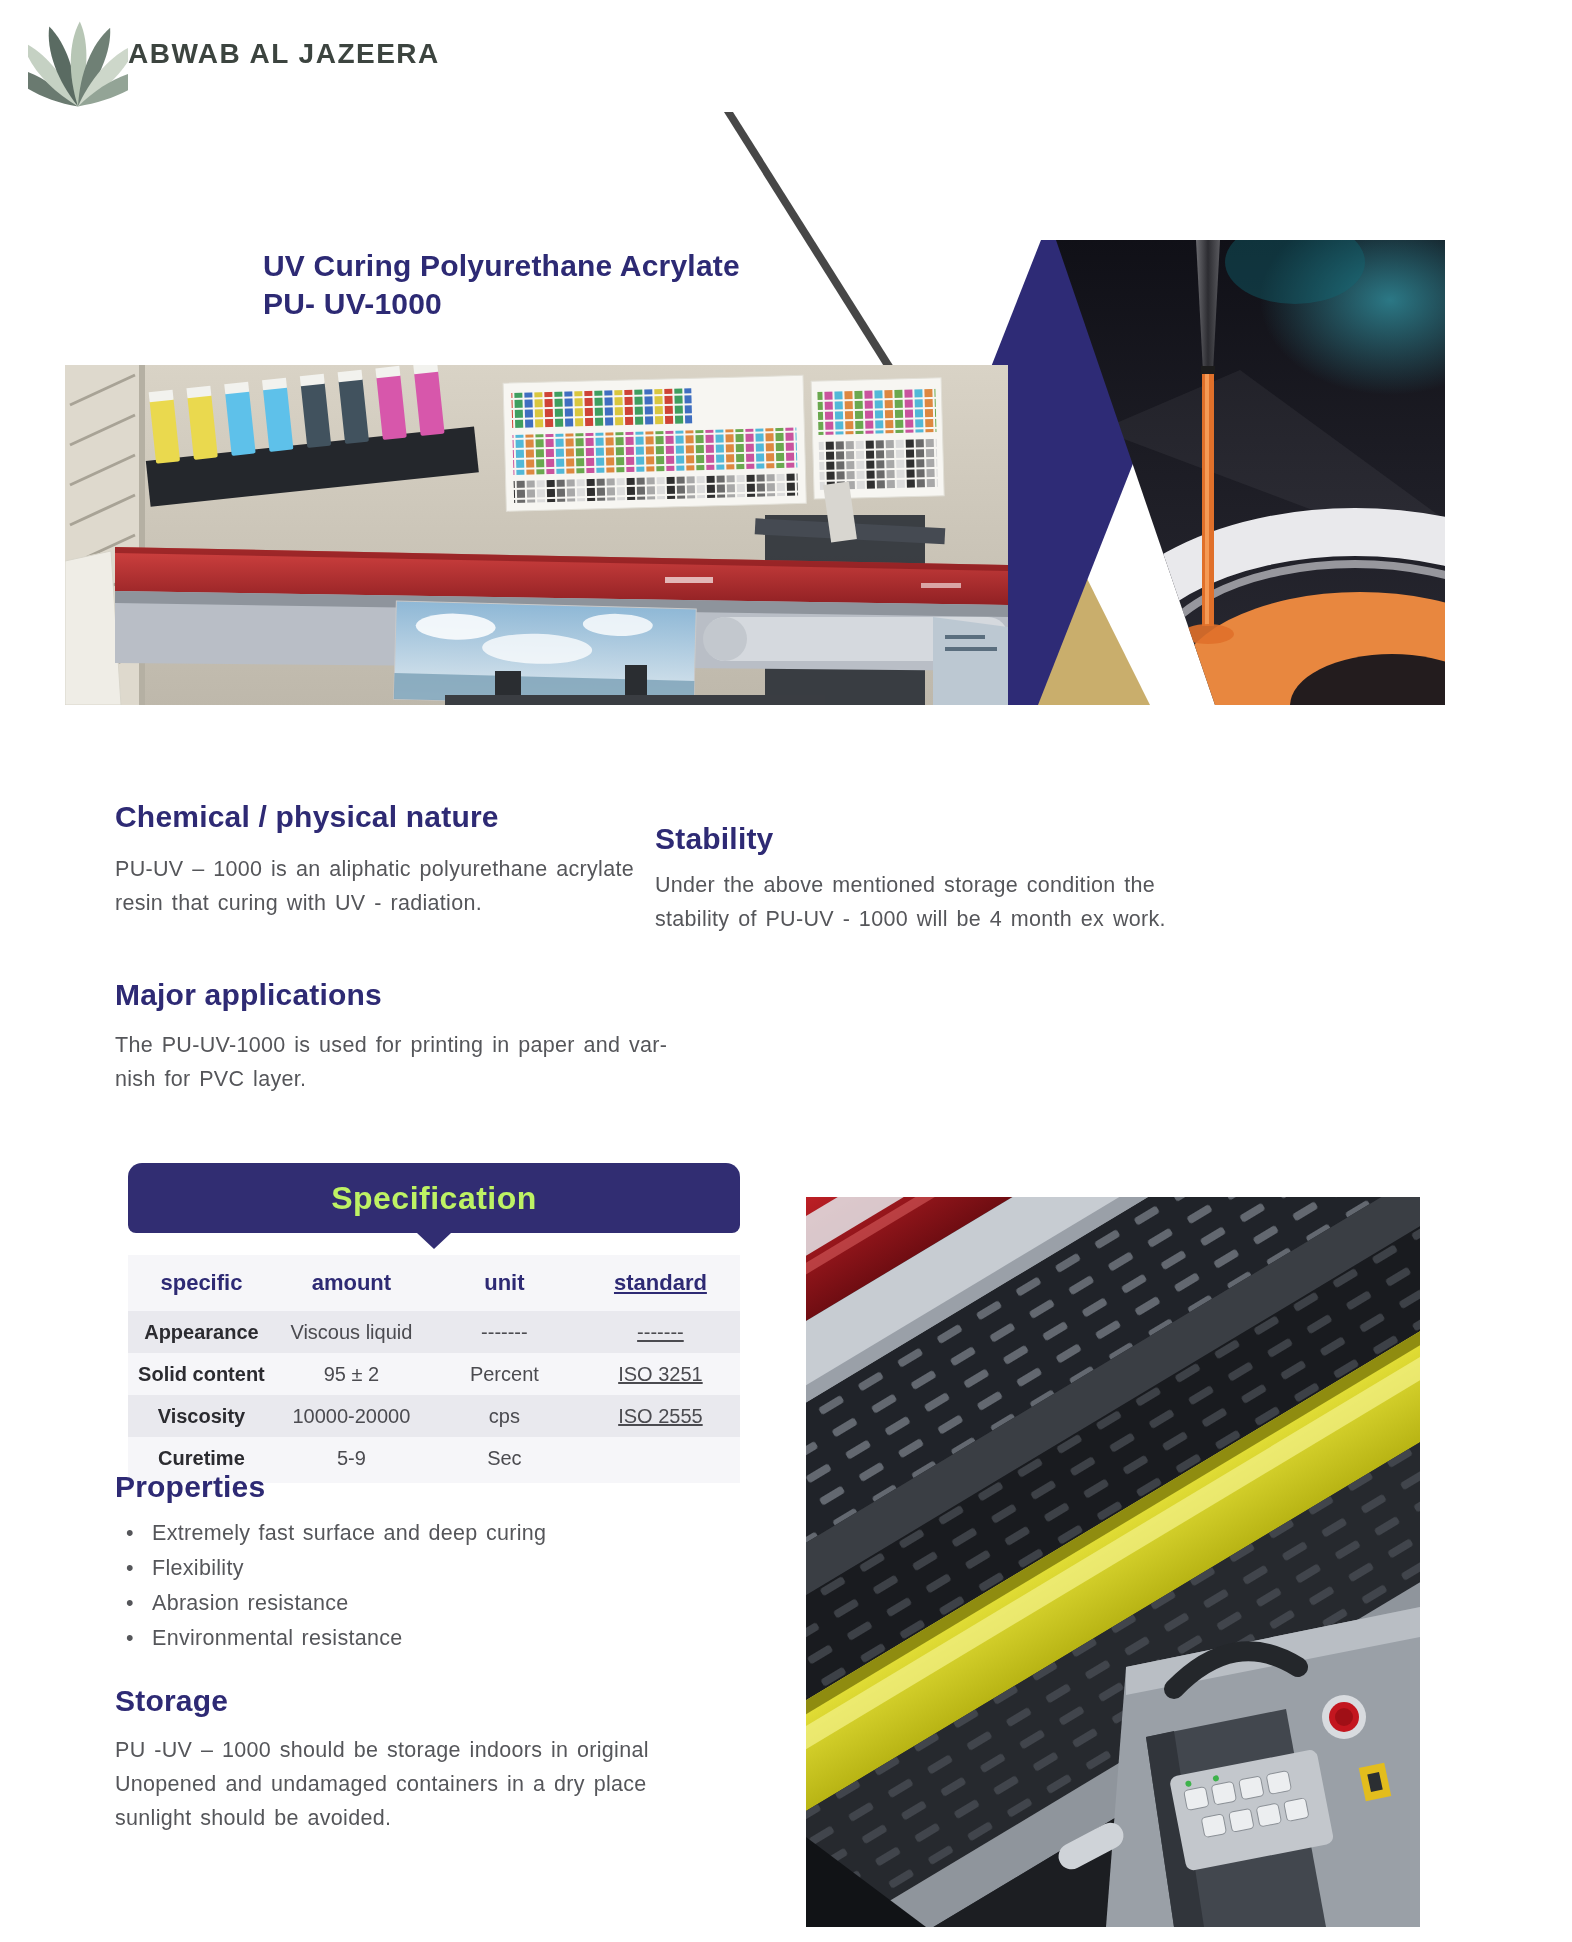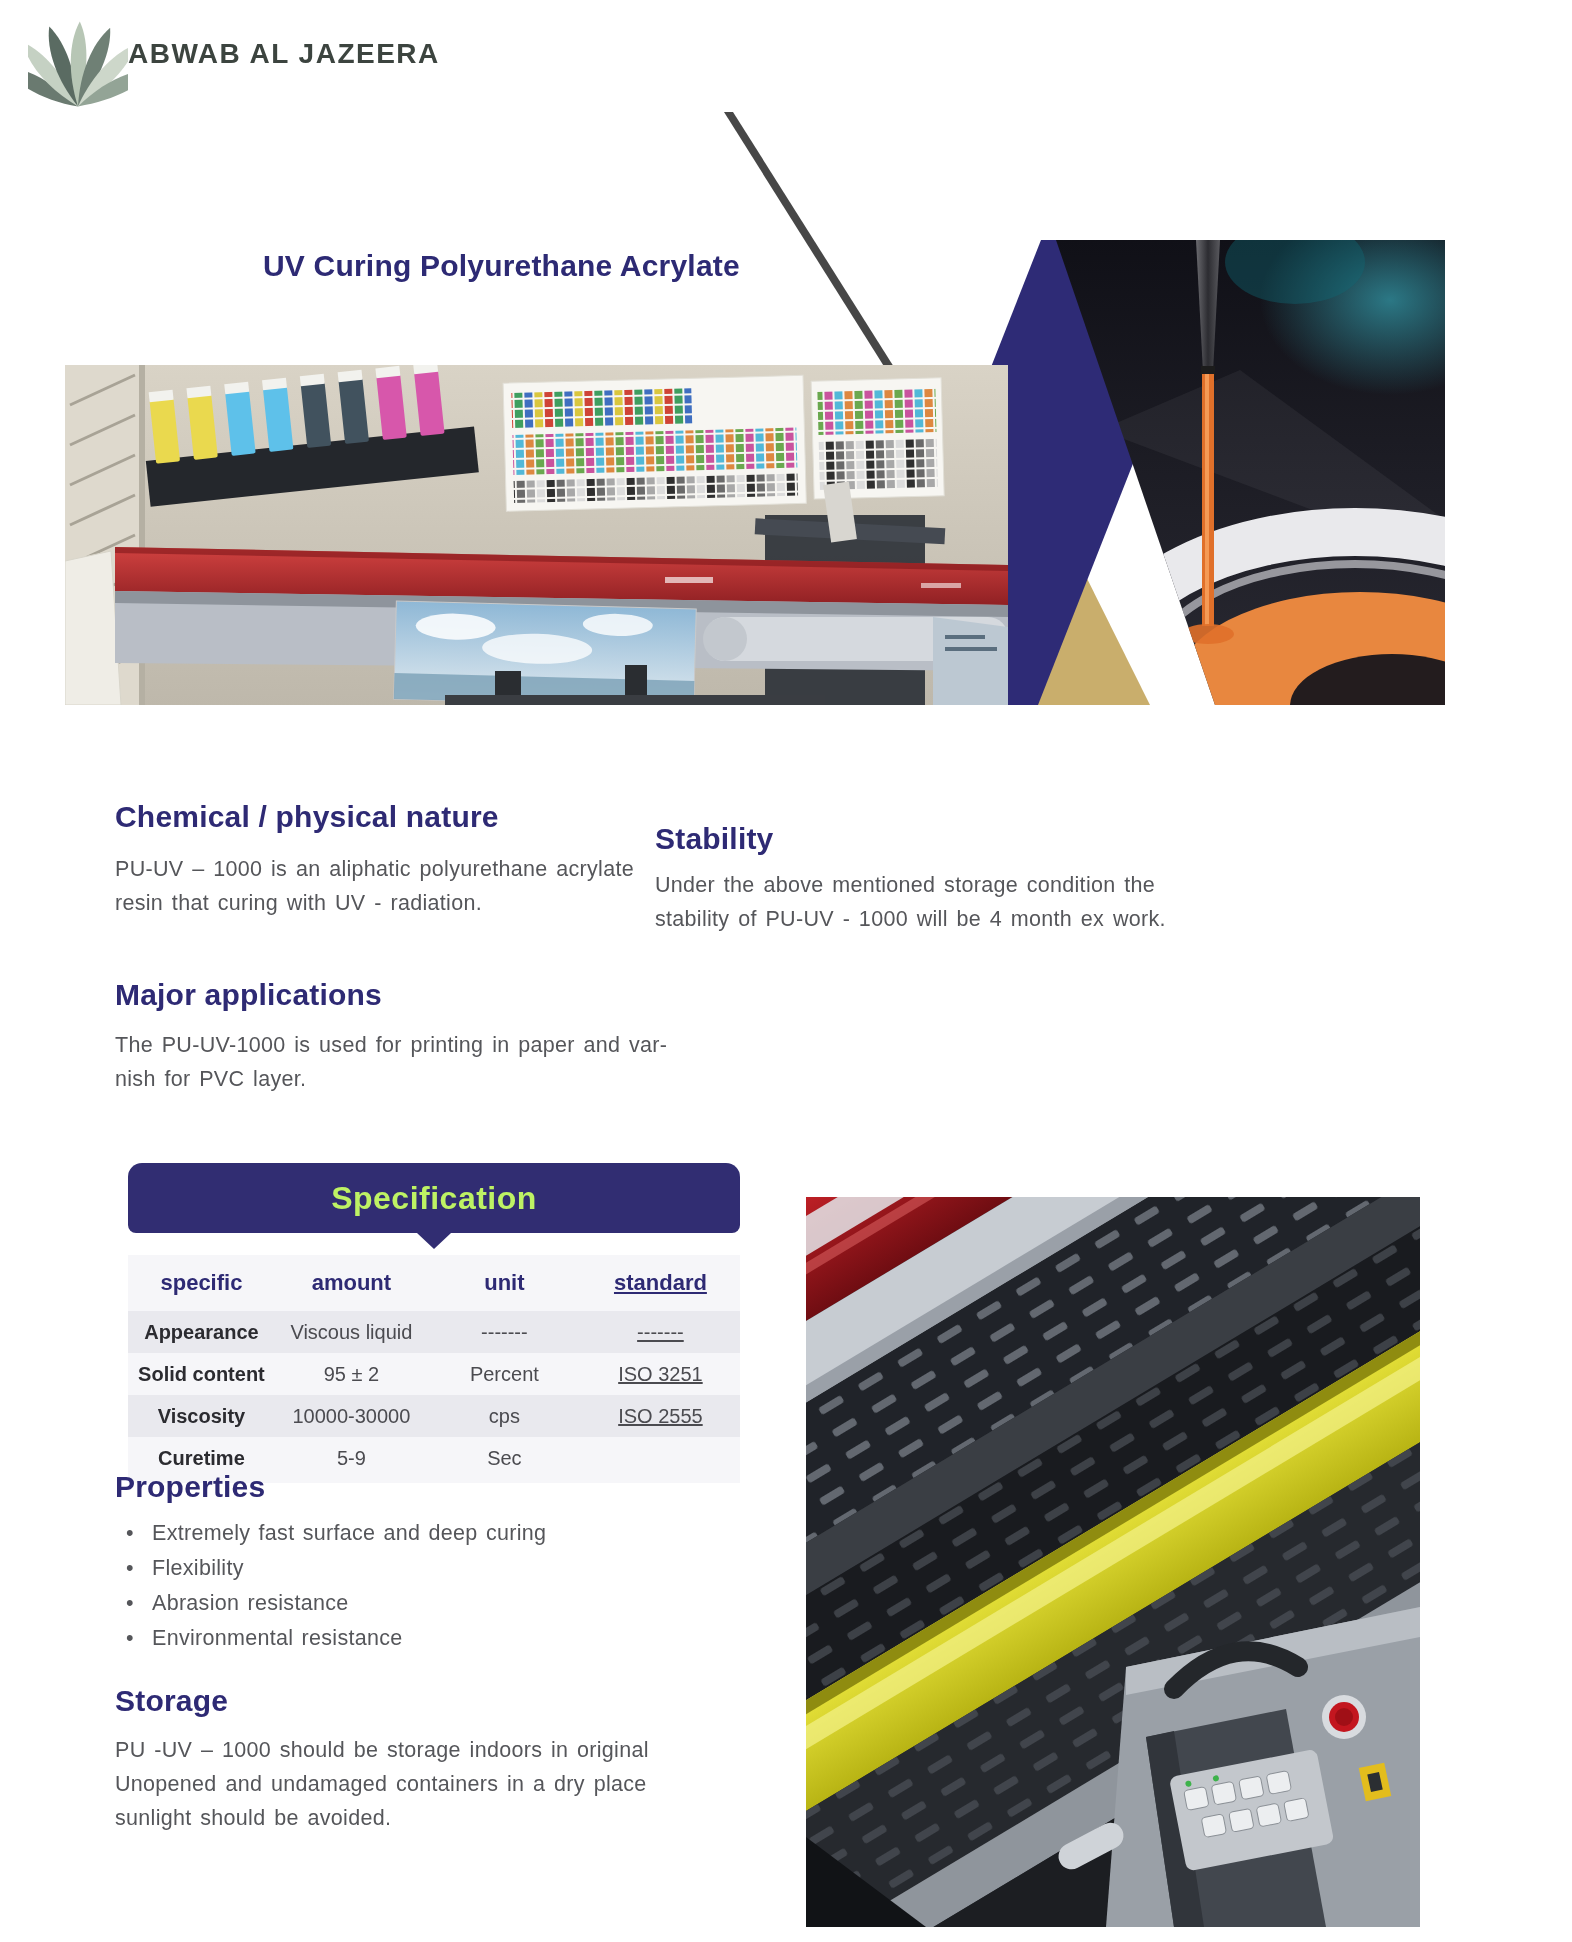--- a/index.html
+++ b/index.html
@@ -51,20 +51,21 @@
       <path d="M55,100 C44,66 44,30 57,6 C68,30 66,66 55,100 Z" fill="#b7c6b5" transform="rotate(0 55 100)"></path>
       <path d="M55,100 C44,66 44,30 57,6 C68,30 66,66 55,100 Z" fill="#6f8075" transform="rotate(21 55 100)"></path>
       <path d="M55,100 C44,66 44,30 57,6 C68,30 66,66 55,100 Z" fill="#cdd7ca" transform="rotate(42 55 100)"></path>
       <path d="M55,100 C44,66 44,30 57,6 C68,30 66,66 55,100 Z" fill="#93a496" transform="rotate(63 55 100)"></path>
     </g>
   </svg>
   <span class="brand-name">ABWAB AL JAZEERA</span>
 
   <div class="title">
     <div>UV Curing Polyurethane Acrylate</div>
+    <div>PU- UV-1000</div>
   </div>
 
   <svg class="abs" style="left:0;top:110px" width="1572" height="600" viewBox="0 110 1572 600">
     <defs>
       <clipPath id="clipR">
           <polygon points="1056,240 1445,240 1445,705 1215,705"></polygon>
         </clipPath>
       <linearGradient id="nozzleG" x1="0" y1="0" x2="1" y2="0">
         <stop offset="0" stop-color="#6b6b70"></stop>
           <stop offset=".5" stop-color="#2c2c31"></stop>
@@ -243,21 +244,21 @@
         <span class="c c4">-------</span>
       </div>
       <div class="srow">
         <span class="c c1 lbl">Solid content</span>
         <span class="c c2">95 ± 2</span>
         <span class="c c3">Percent</span>
         <span class="c c4">ISO 3251</span>
       </div>
       <div class="srow alt">
         <span class="c c1 lbl">Viscosity</span>
-        <span class="c c2">10000-30000</span>
+        <span class="c c2">10000-20000</span>
         <span class="c c3">cps</span>
         <span class="c c4">ISO 2555</span>
       </div>
       <div class="srow">
         <span class="c c1 lbl">Curetime</span>
         <span class="c c2">5-9</span>
         <span class="c c3">Sec</span>
         <span class="c c4"></span>
       </div>
     </div>

